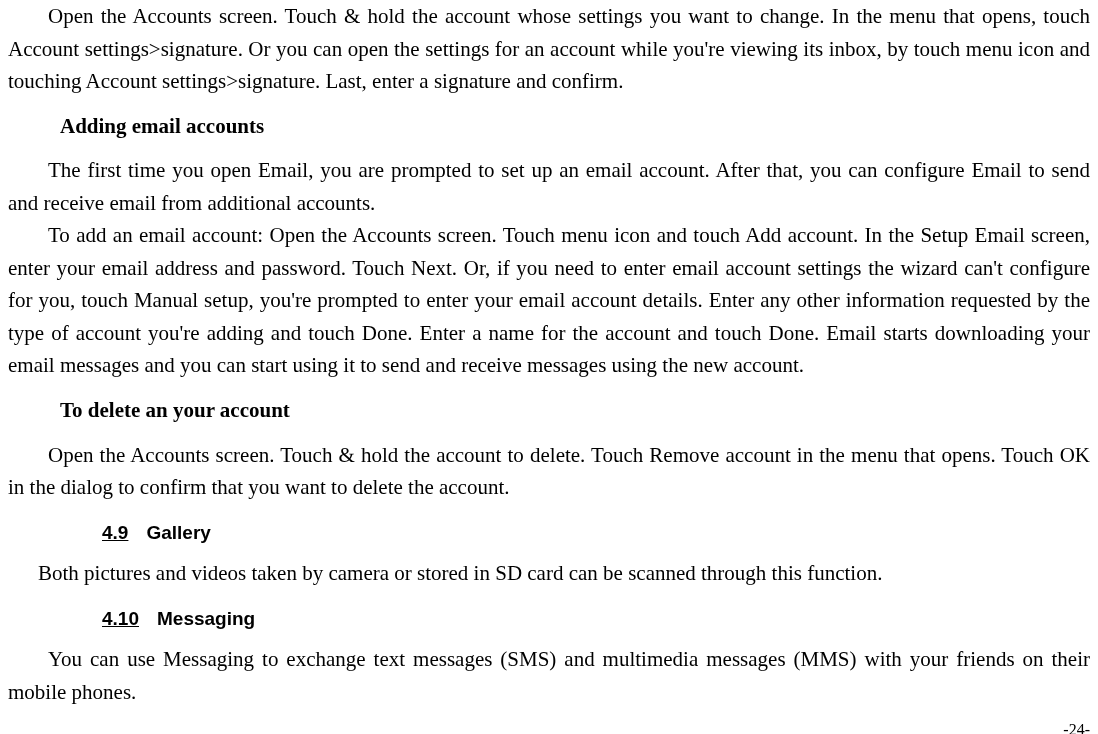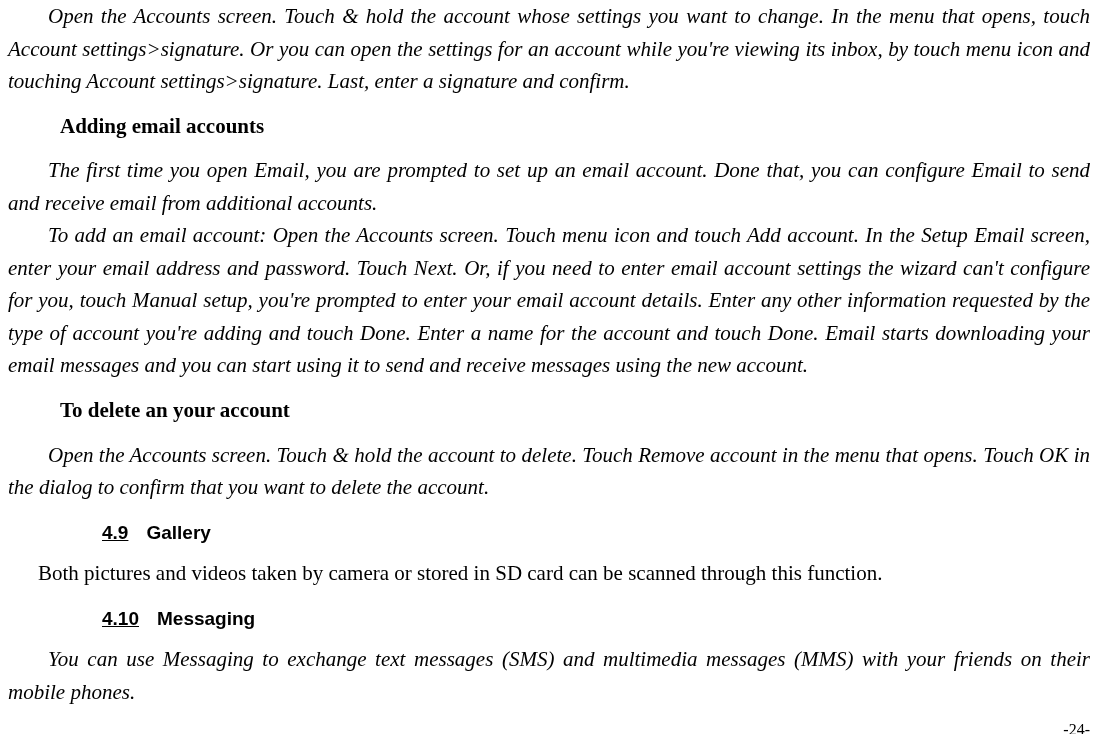--- a/index.html
+++ b/index.html
@@ -8,21 +8,20 @@
       line-height: 1.55;
       margin: 0;
       padding: 0 8px;
       color: #000;
       width: 1082px;
       text-align: justify;
     }
     .para {
       text-indent: 40px;
       margin: 0;
-      font-style: italic;
     }
     .heading-bold {
       font-weight: bold;
       text-indent: 40px;
       margin: 12px;
     }
     .section-heading {
       font-family: Arial, Helvetica, sans-serif;
       font-weight: bold;
       font-size: 19px;
@@ -43,21 +42,21 @@
       margin-top: 10px;
     }
   </style>
 </head>
 <body>
 
 <p class="para">Open the Accounts screen. Touch &amp; hold the account whose settings you want to change. In the menu that opens, touch Account settings&gt;signature. Or you can open the settings for an account while you're viewing its inbox, by touch menu icon and touching Account settings&gt;signature. Last, enter a signature and confirm.</p>
 
 <p class="heading-bold">Adding email accounts</p>
 
-<p class="para">The first time you open Email, you are prompted to set up an email account. Done that, you can configure Email to send and receive email from additional accounts.</p>
+<p class="para">The first time you open Email, you are prompted to set up an email account. After that, you can configure Email to send and receive email from additional accounts.</p>
 
 <p class="para">To add an email account: Open the Accounts screen. Touch menu icon and touch Add account. In the Setup Email screen, enter your email address and password. Touch Next. Or, if you need to enter email account settings the wizard can't configure for you, touch Manual setup, you're prompted to enter your email account details. Enter any other information requested by the type of account you're adding and touch Done. Enter a name for the account and touch Done. Email starts downloading your email messages and you can start using it to send and receive messages using the new account.</p>
 
 <p class="heading-bold">To delete an your account</p>
 
 <p class="para">Open the Accounts screen. Touch &amp; hold the account to delete. Touch Remove account in the menu that opens. Touch OK in the dialog to confirm that you want to delete the account.</p>
 
 <p class="section-heading">
   <span class="section-num">4.9</span><span>Gallery</span>
 </p>

